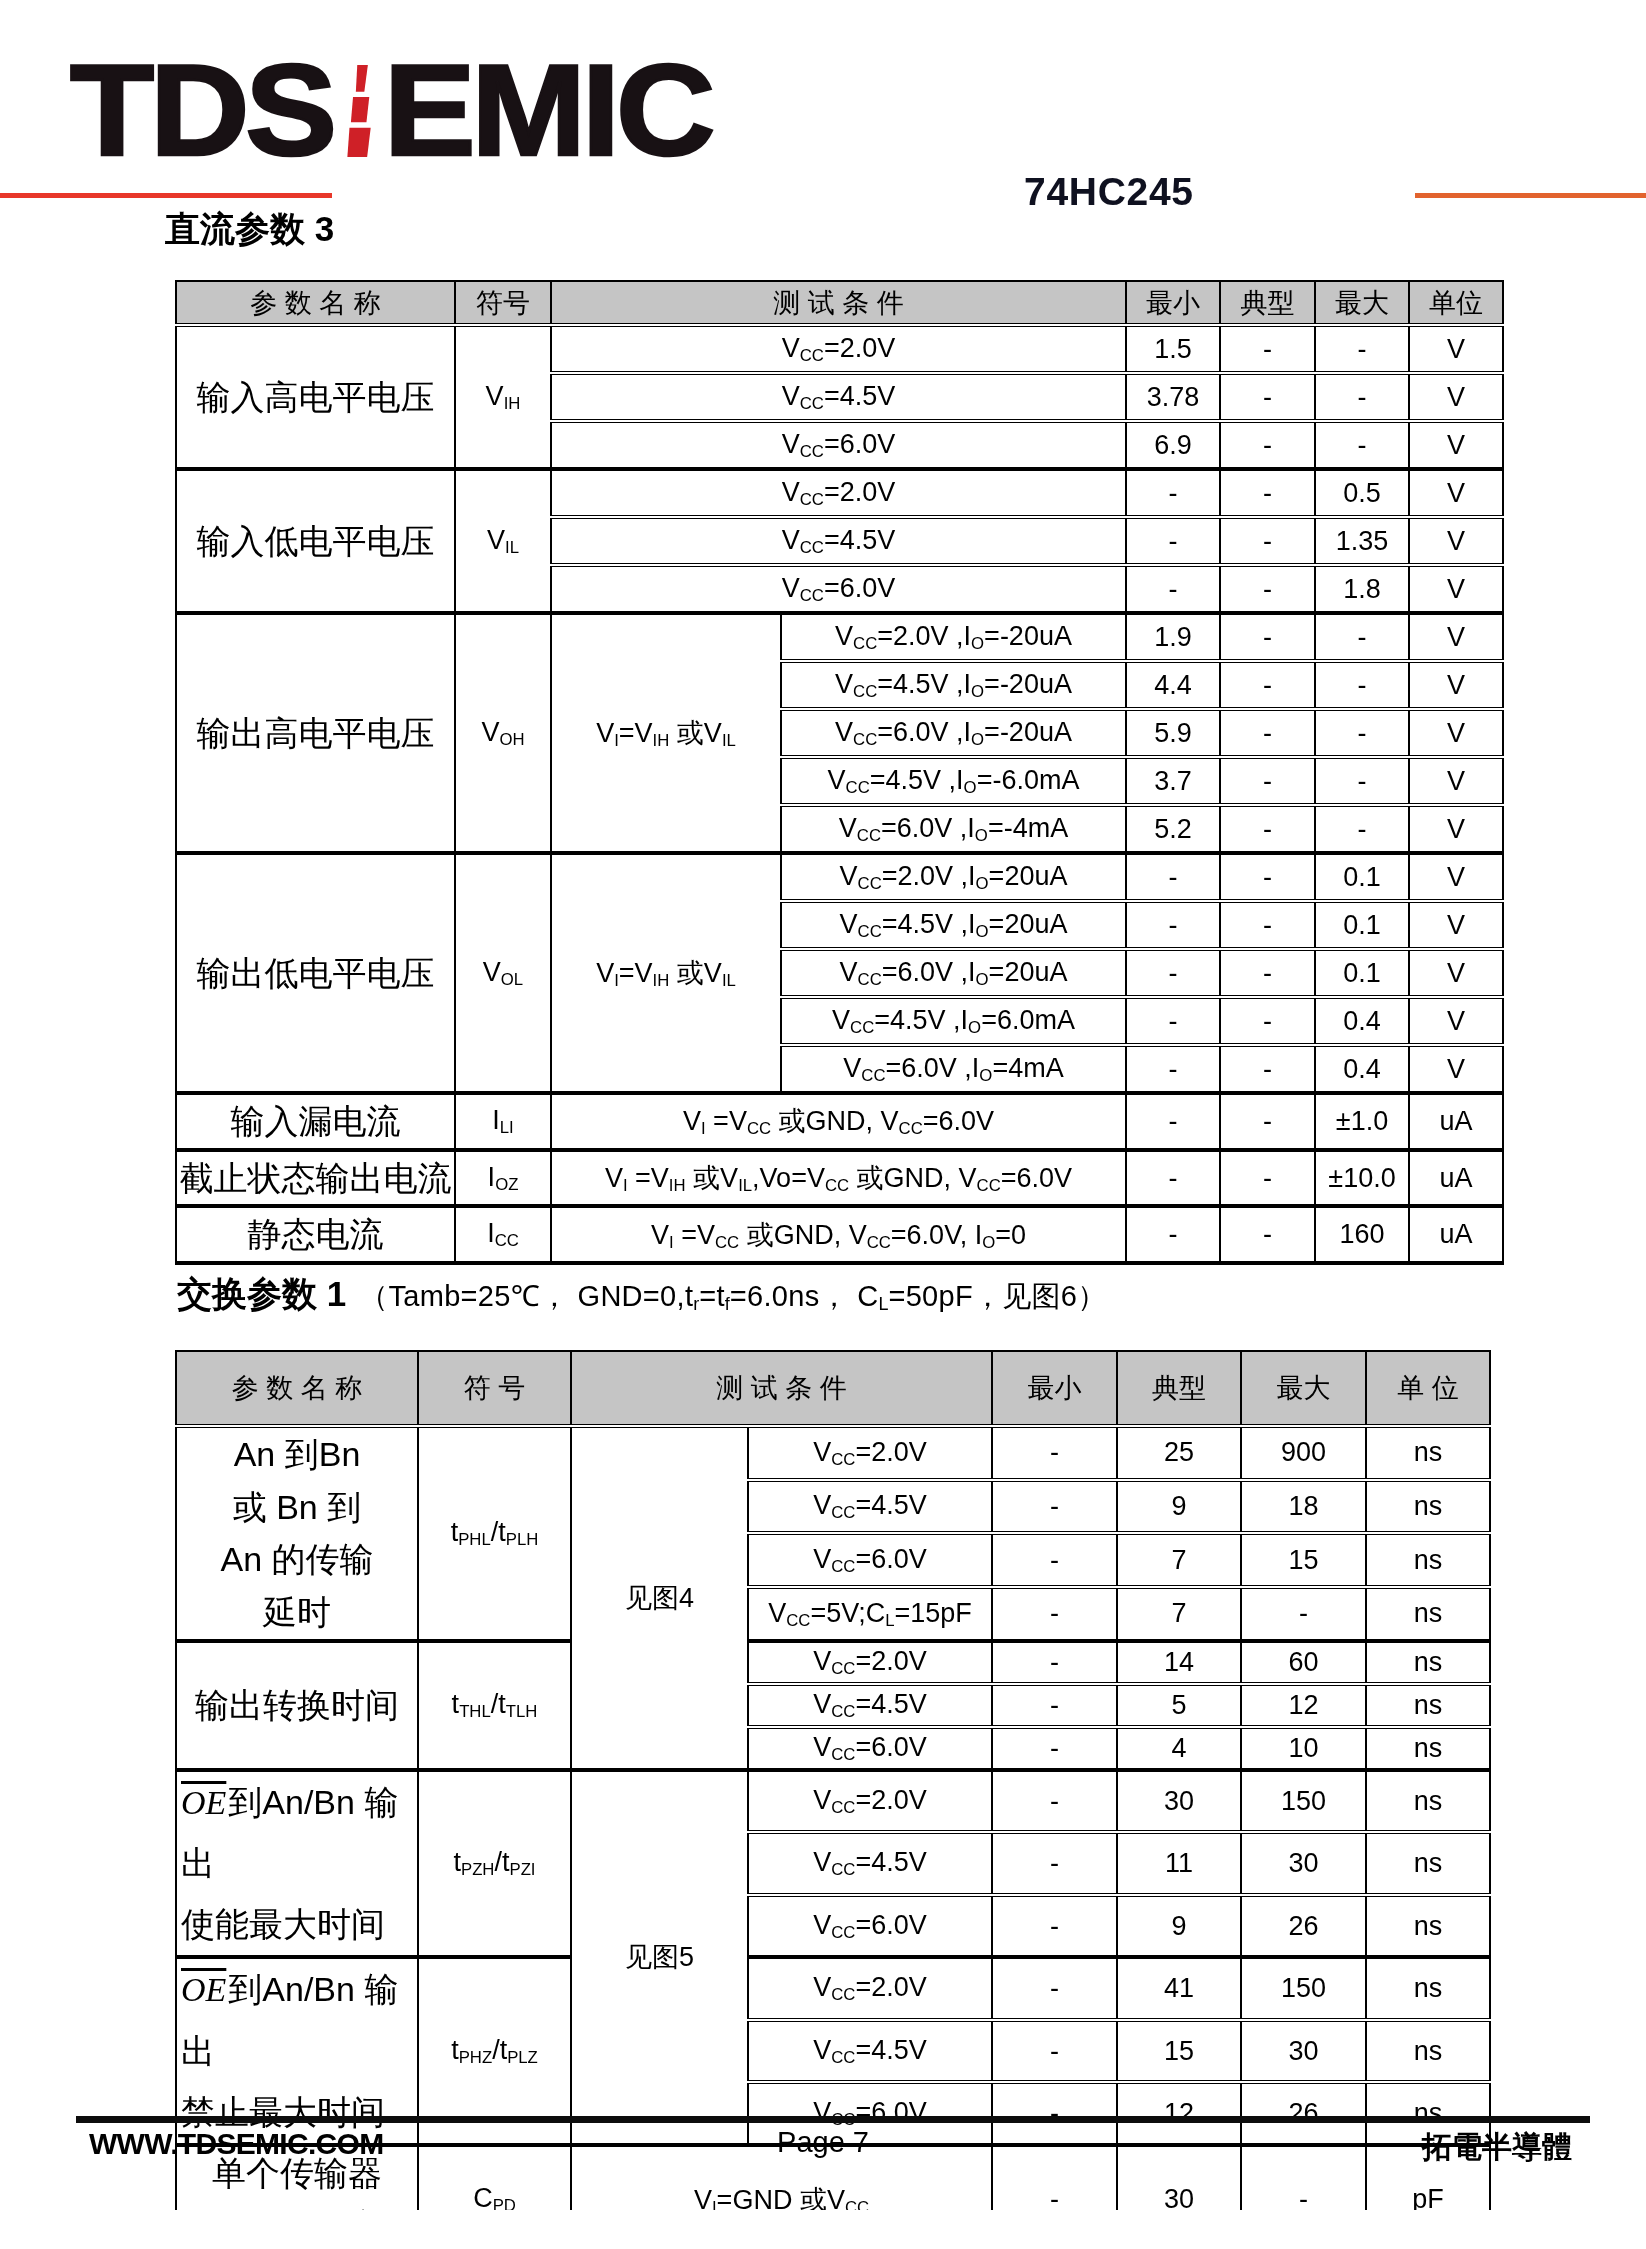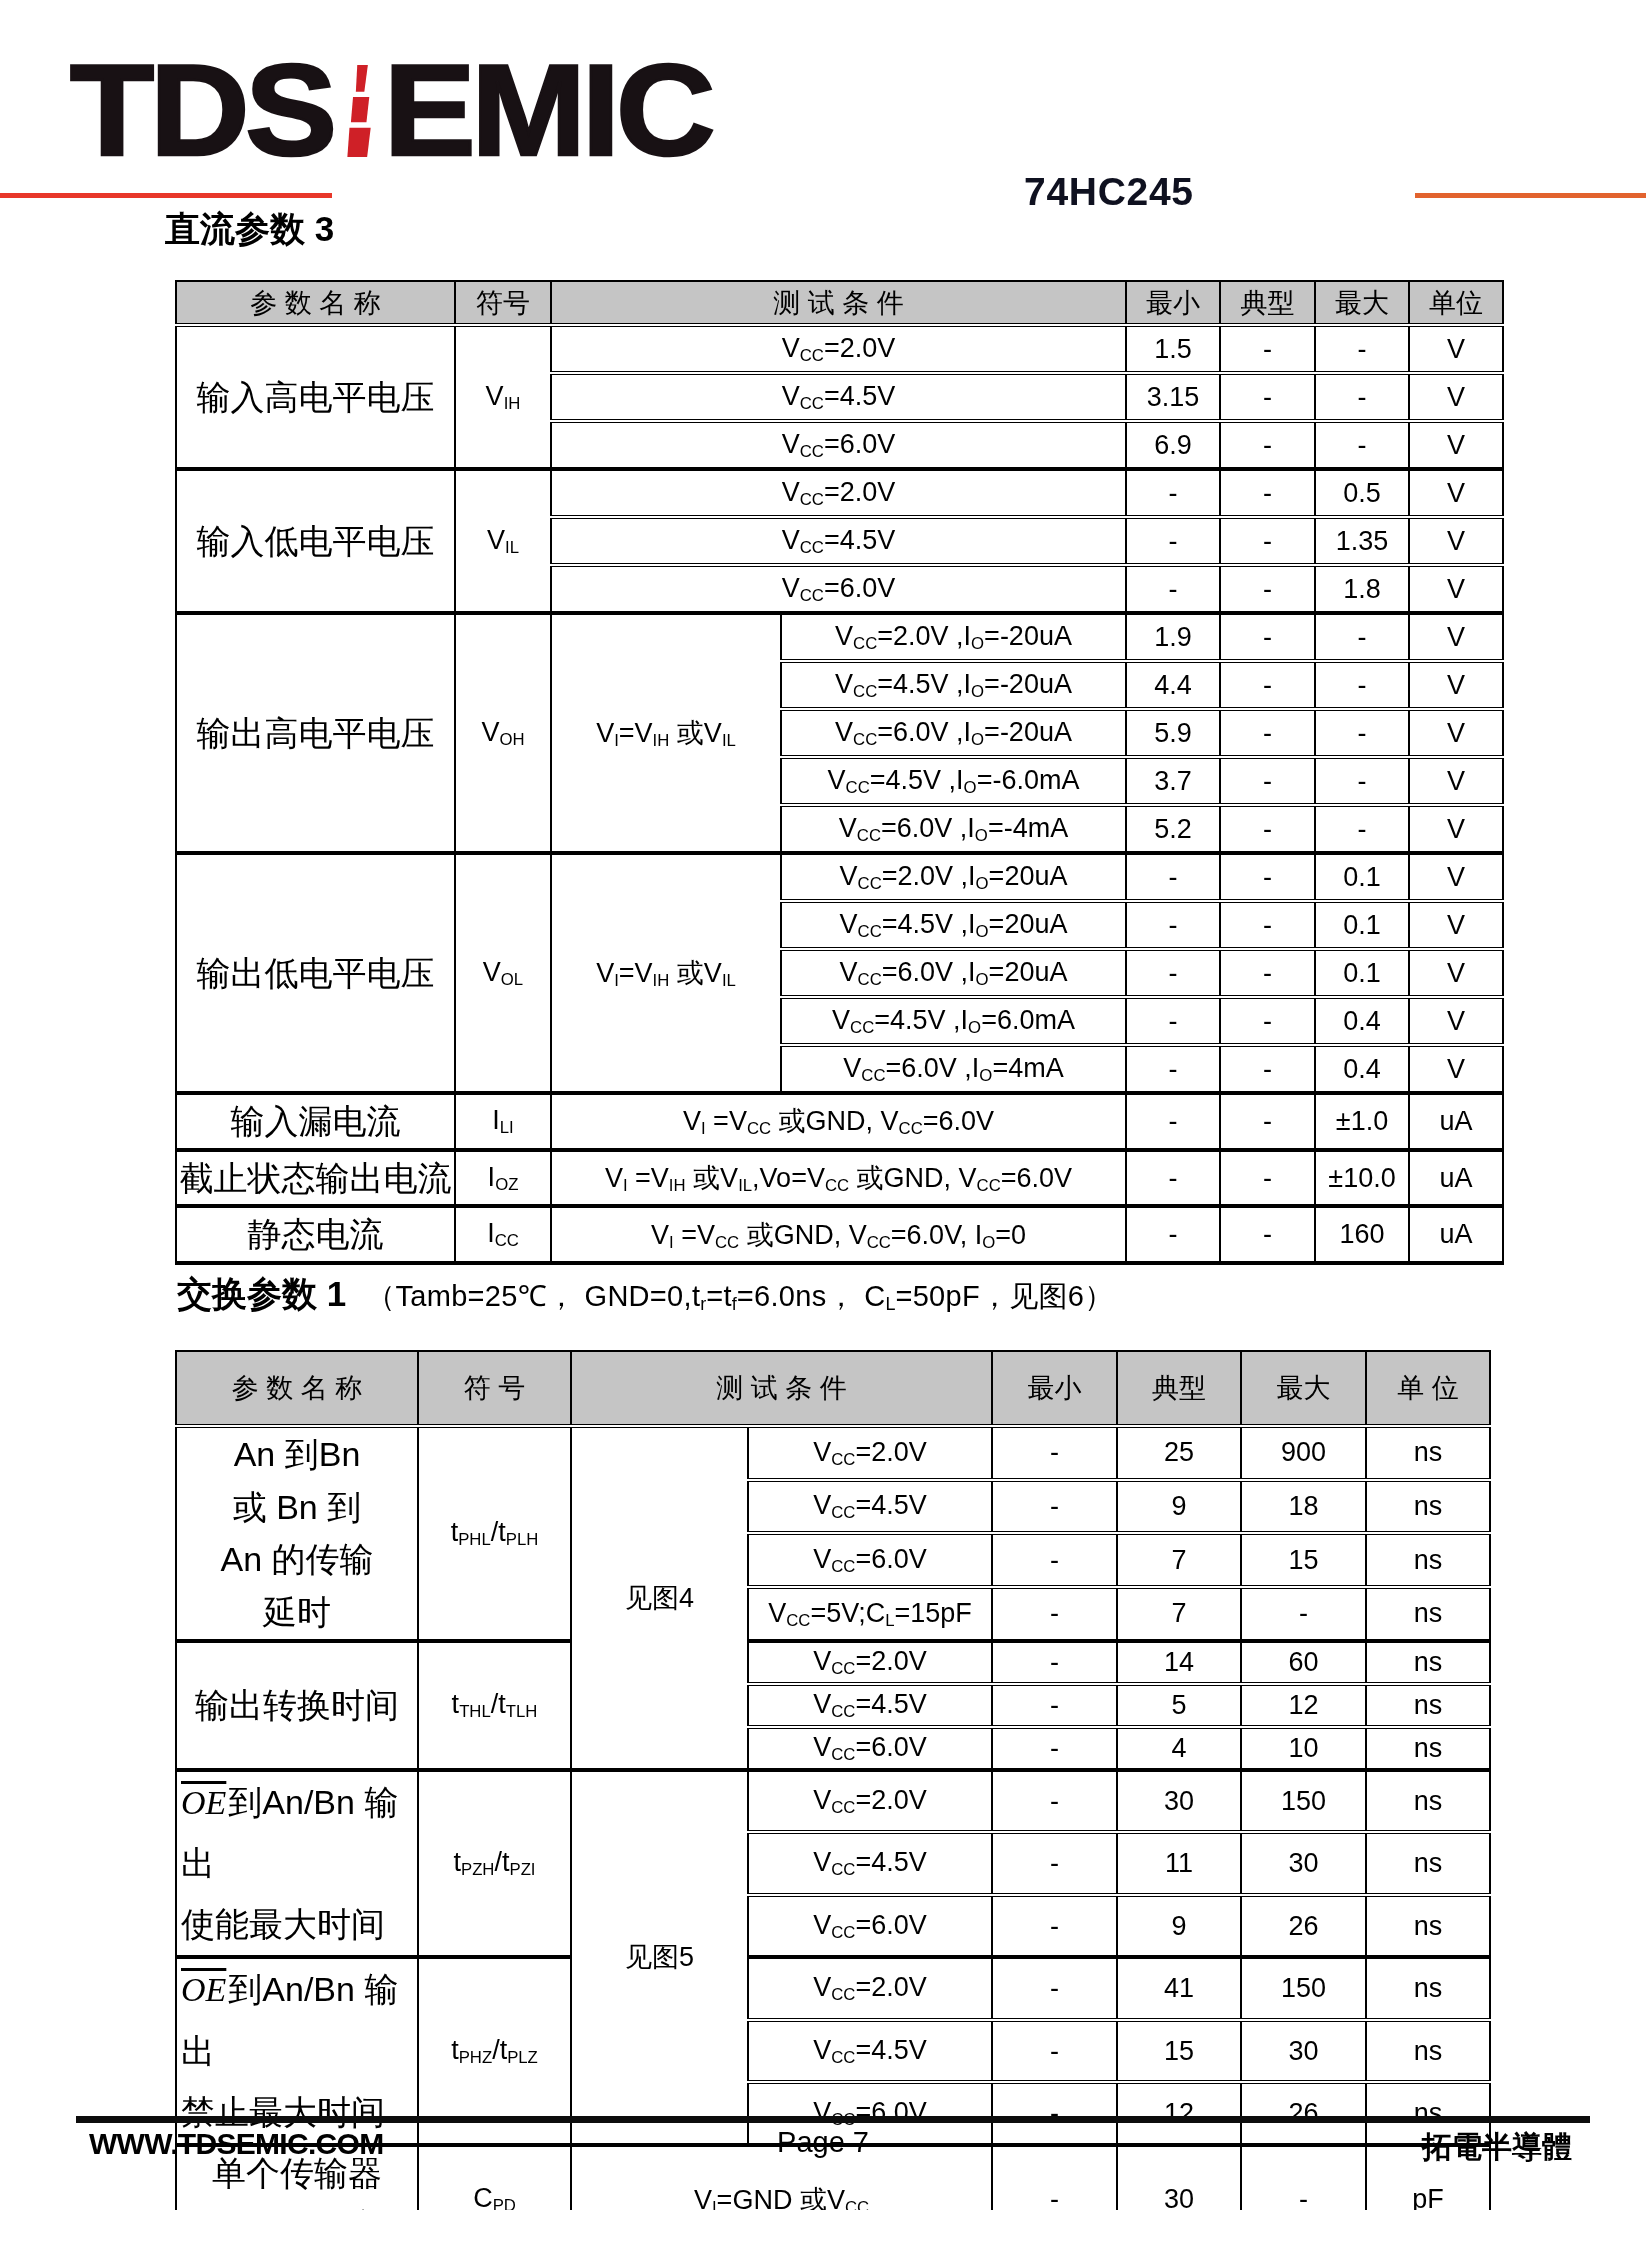--- a/index.html
+++ b/index.html
@@ -9,21 +9,21 @@
   .logo{position:absolute;left:70px;top:62px;display:flex;align-items:flex-start;
         transform:scaleX(1.06);transform-origin:left top;}
   .logo span{font-size:130px;line-height:97px;font-weight:bold;color:#181114;
         letter-spacing:-4px;-webkit-text-stroke:2.7px #181114;}
   .logo svg{margin:2.7px 6.6px 0 9.3px;}
   .part{position:absolute;left:1024px;top:170px;font-size:39px;font-weight:bold;color:#0f1120;letter-spacing:0.7px;}
   .rule{position:absolute;height:5.3px;top:193px;}
   .rule.l{left:0;width:332px;}
   .rule.r{left:1415px;width:231px;}
   
-  .head{position:absolute;display:flex;align-items:baseline;gap:20px;white-space:nowrap;}
+  .head{position:absolute;display:flex;align-items:baseline;gap:13px;white-space:nowrap;}
   .h1{left:165px;top:206px;}
   .h2{left:177px;top:1271px;}
   .hb{font-size:35px;font-weight:bold;}
   .hn{font-size:29px;font-weight:normal;letter-spacing:0.3px;}
   
   table{border-collapse:collapse;table-layout:fixed;position:absolute;
         border-left:2.7px solid #000;border-right:2.7px solid #000;border-bottom:4.6px solid #000;}
   #t1{left:175px;top:280px;width:1326px;}
   #t2{left:175px;top:1350px;width:1316px;}
   td,th{border-left:2px solid #000;border-right:2px solid #000;border-top:4.6px double #000;
@@ -90,21 +90,21 @@
           <td rowspan="3" class="p">输入高电平电压</td>
           <td rowspan="3">V<sub>IH</sub></td>
           <td colspan="2">V<sub>CC</sub>=2.0V</td>
           <td>1.5</td>
           <td>-</td>
           <td>-</td>
           <td>V</td>
         </tr>
         <tr class="">
           <td colspan="2">V<sub>CC</sub>=4.5V</td>
-          <td>3.15</td>
+          <td>3.78</td>
           <td>-</td>
           <td>-</td>
           <td>V</td>
         </tr>
         <tr class="">
           <td colspan="2">V<sub>CC</sub>=6.0V</td>
           <td>6.9</td>
           <td>-</td>
           <td>-</td>
           <td>V</td>

